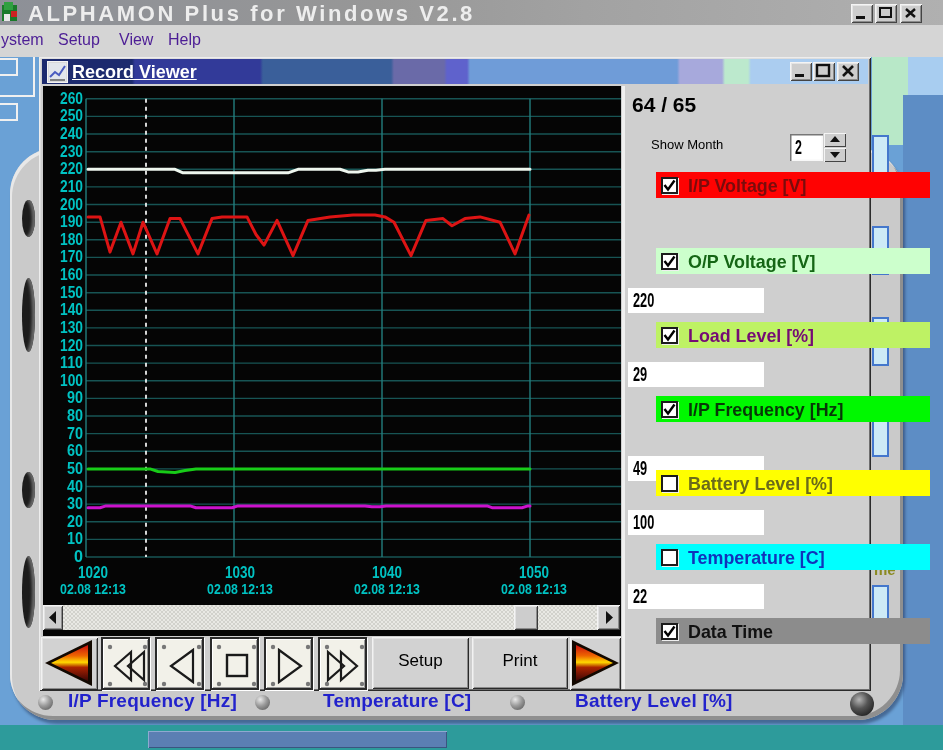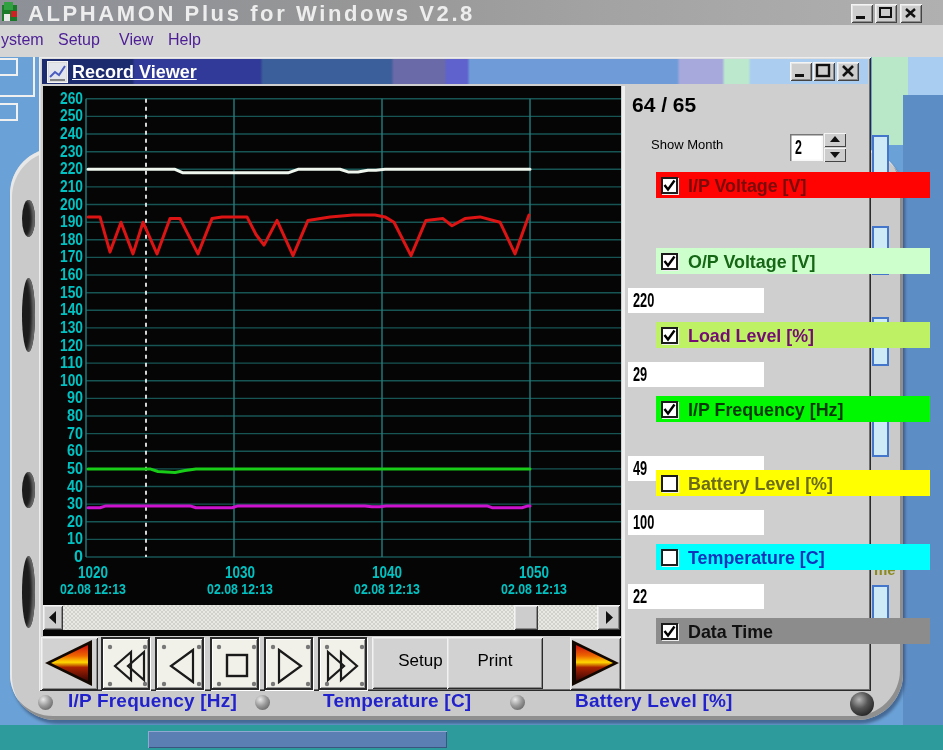--- a/index.html
+++ b/index.html
@@ -264,21 +264,21 @@
       </svg></div>
     <div class="navb" style="left:279px"><svg width="49" height="53" viewBox="0 0 49 53">
         <circle cx="7" cy="8" r="2.2" fill="#777777"></circle>
         <circle cx="7" cy="45" r="2.2" fill="#777777"></circle>
         <circle cx="42" cy="8" r="2.2" fill="#777777"></circle>
         <circle cx="42" cy="45" r="2.2" fill="#777777"></circle>
         <polygon points="8,13 24,27 8,41" fill="none" stroke="#1a1a1a" stroke-width="2.2" stroke-linejoin="miter"></polygon>
         <polygon points="21,13 37,27 21,41" fill="none" stroke="#1a1a1a" stroke-width="2.2" stroke-linejoin="miter"></polygon>
       </svg></div>
   <div class="bigb" style="left:333px;width:97px;text-align:center;font-size:17px;color:#000;padding-top:14px">Setup</div>
-  <div class="bigb" style="left:408px;width:96px;text-align:center;font-size:17px;color:#000;padding-top:14px">Print</div>
+  <div class="bigb" style="left:433px;width:96px;text-align:center;font-size:17px;color:#000;padding-top:14px">Print</div>
   <div class="bigb" style="left:531px;width:51px;height:53px"><svg width="51" height="52" viewBox="0 0 51 52">
         <defs>
           <linearGradient id="ag2" x1="0" y1="0" x2="0" y2="1">
             <stop offset="0" stop-color="#cc1010"></stop>
             <stop offset="0.3" stop-color="#ee6600"></stop>
             <stop offset="0.48" stop-color="#ffd800"></stop>
             <stop offset="0.62" stop-color="#aa2200"></stop>
             <stop offset="1" stop-color="#3c0606"></stop>
           </linearGradient>
         </defs>

